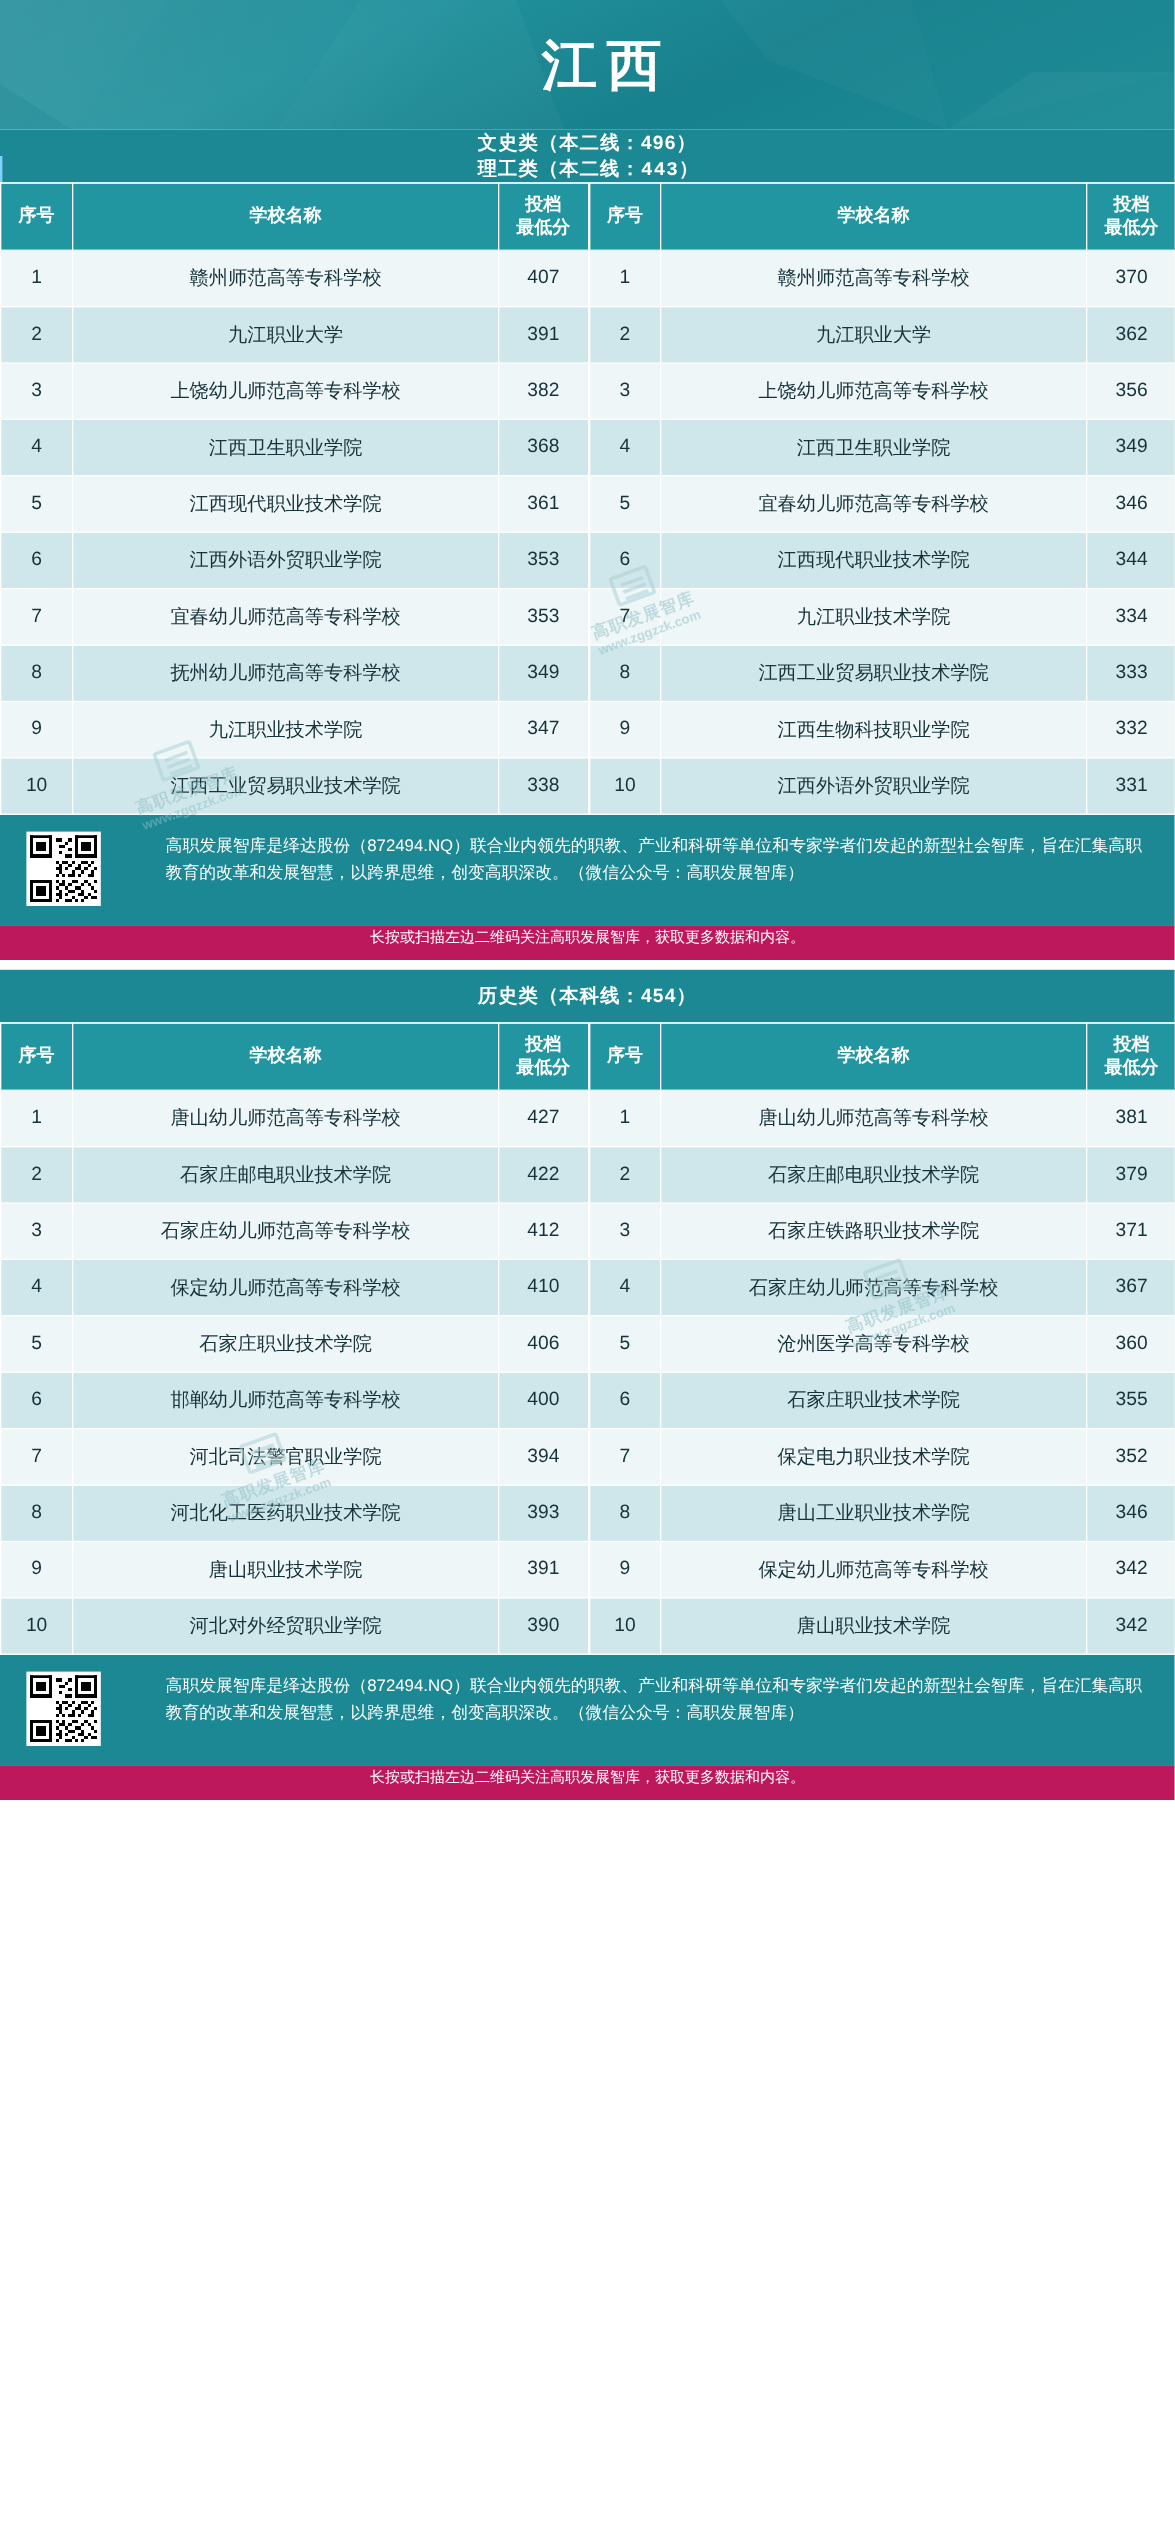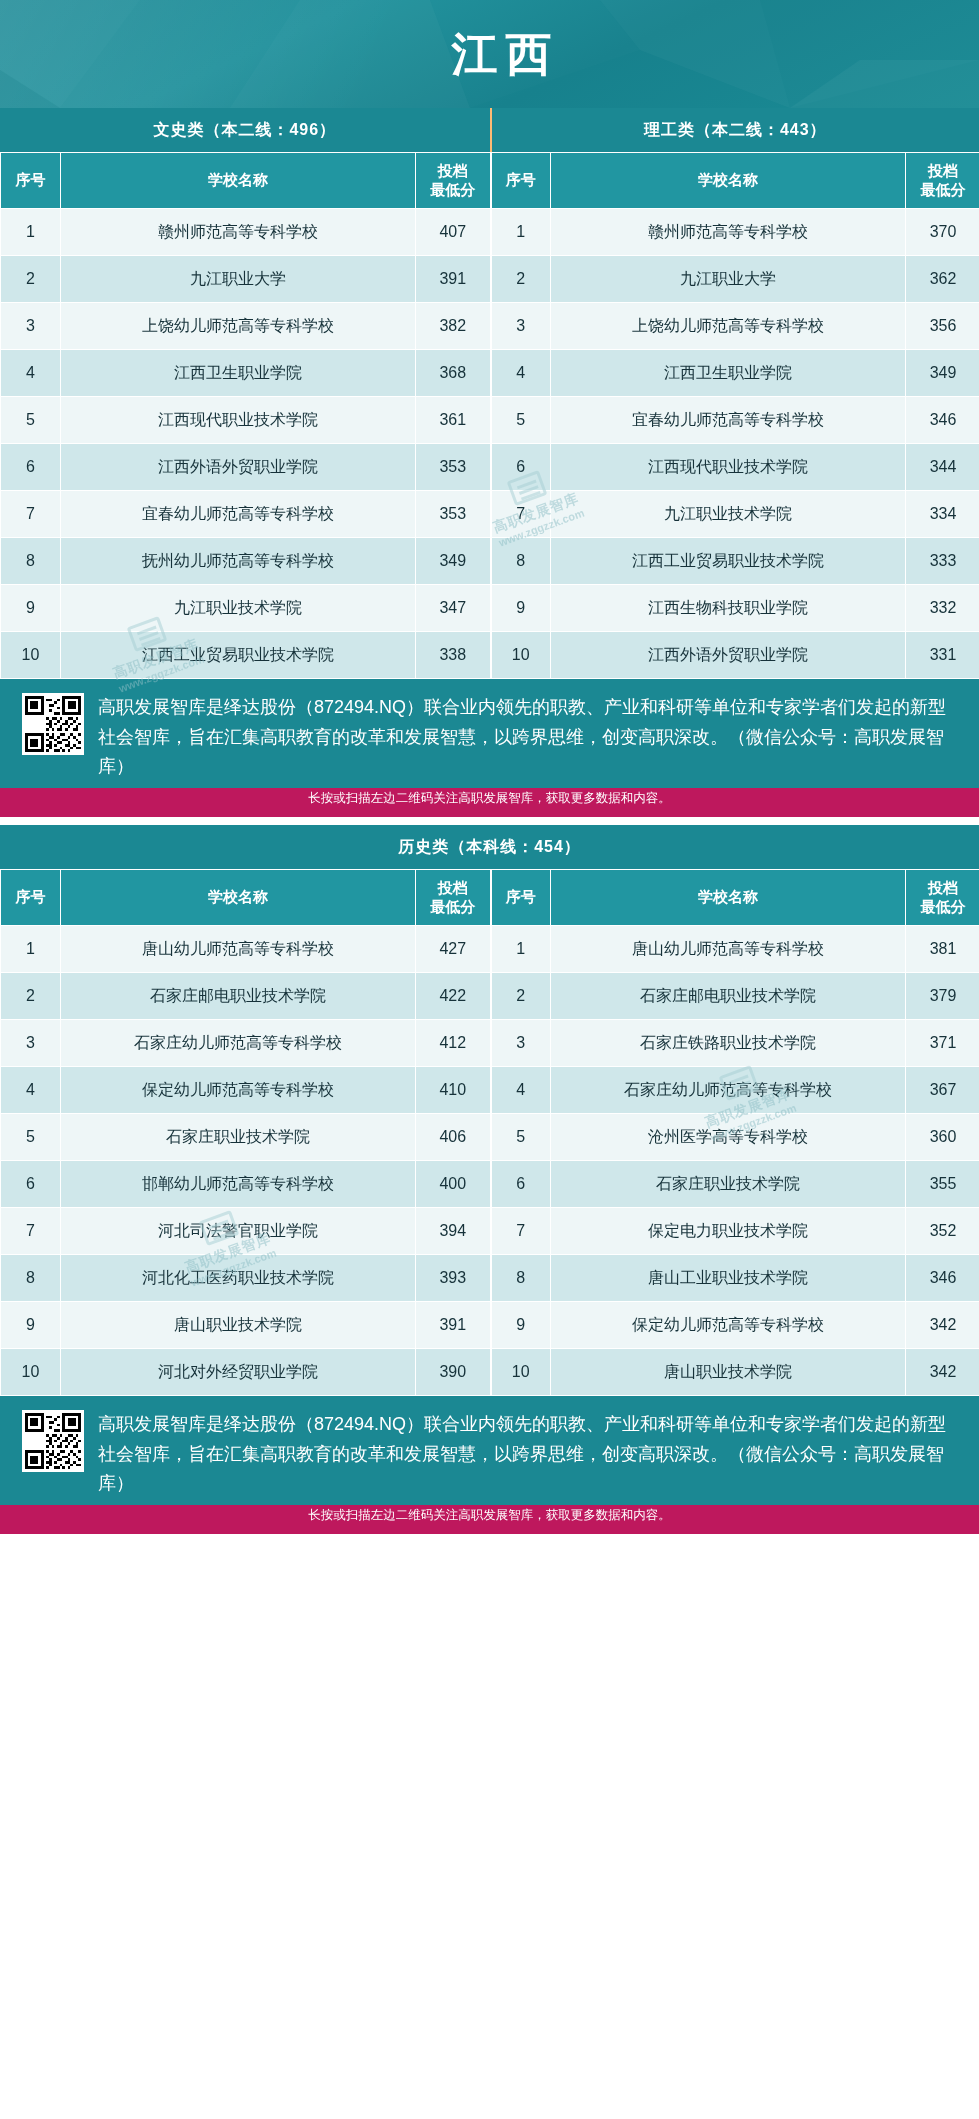--- a/index.html
+++ b/index.html
@@ -44,32 +44,34 @@
     font-weight: bold;
     letter-spacing: 8px;
   }
   
   .subject-row {
     display: flex;
     background: #1b8893;
     color: #ffffff;
     height: 44px;
     align-items: stretch;
+    flex-direction: column;
   }
   .subject-cell {
     flex: 1 1 50%;
     display: flex;
     align-items: center;
     justify-content: center;
     font-size: 16px;
     font-weight: bold;
     letter-spacing: 1px;
   }
   .subject-cell + .subject-cell {
-    border-left: 2px solid #fdba74;
+    border-left: 2px solid #7dd3fc;
+    font-family: Liberation Mono, monospace;
   }
   
   table.scores {
     width: 979px;
     border-collapse: collapse;
     table-layout: fixed;
     position: relative;
     z-index: 2;
   }
   table.scores col.c-idx   { width: 60px; }
@@ -140,24 +142,25 @@
   .qr {
     width: 62px; height: 62px;
     background: #ffffff;
     margin: 2px 14px 0 6px;
     flex: 0 0 auto;
     position: relative;
     padding: 3px;
   }
   .qr svg { display: block; }
   .note-text {
-    font-size: 18px;
+    font-size: 14px;
     line-height: 1.65;
     flex: 1 1 auto;
     padding-top: 2px;
+    margin-left: 40px;
   }
   .note-sub {
     text-align: center;
     font-size: 12.5px;
     color: #ffffff;
     padding: 2px 0 10px 0;
     background: #be185d;
   }
 </style>
 </head>

